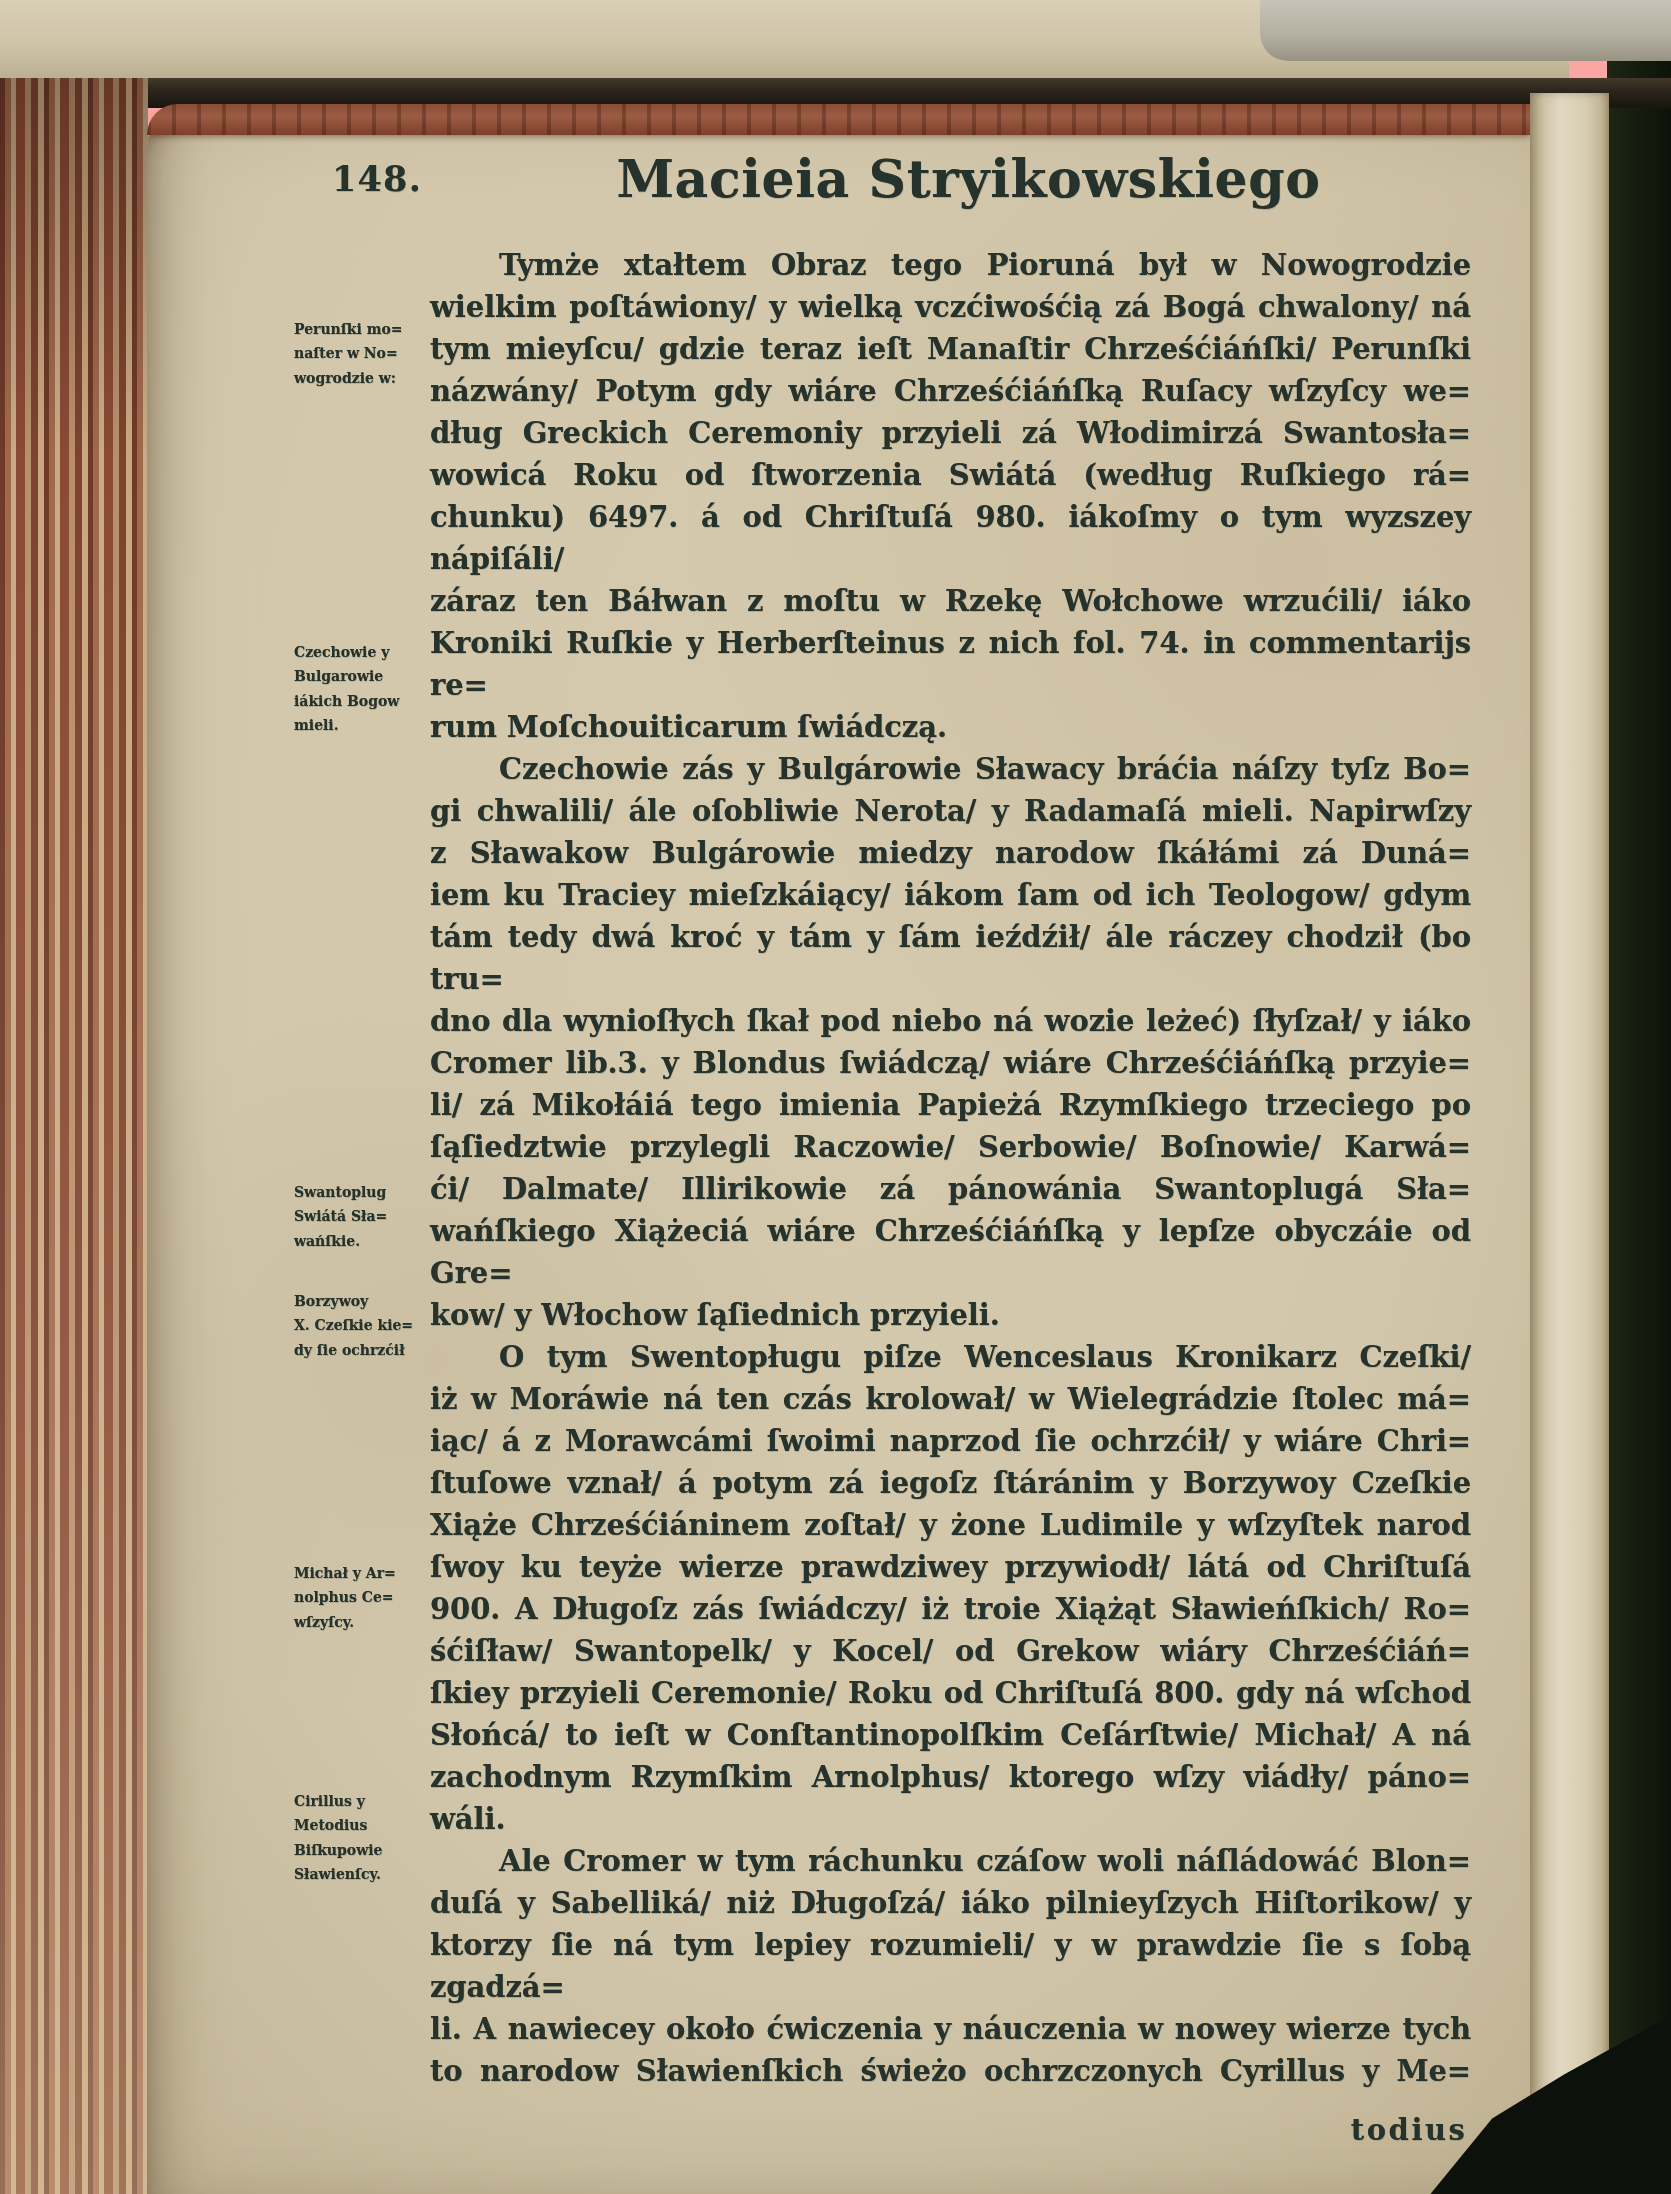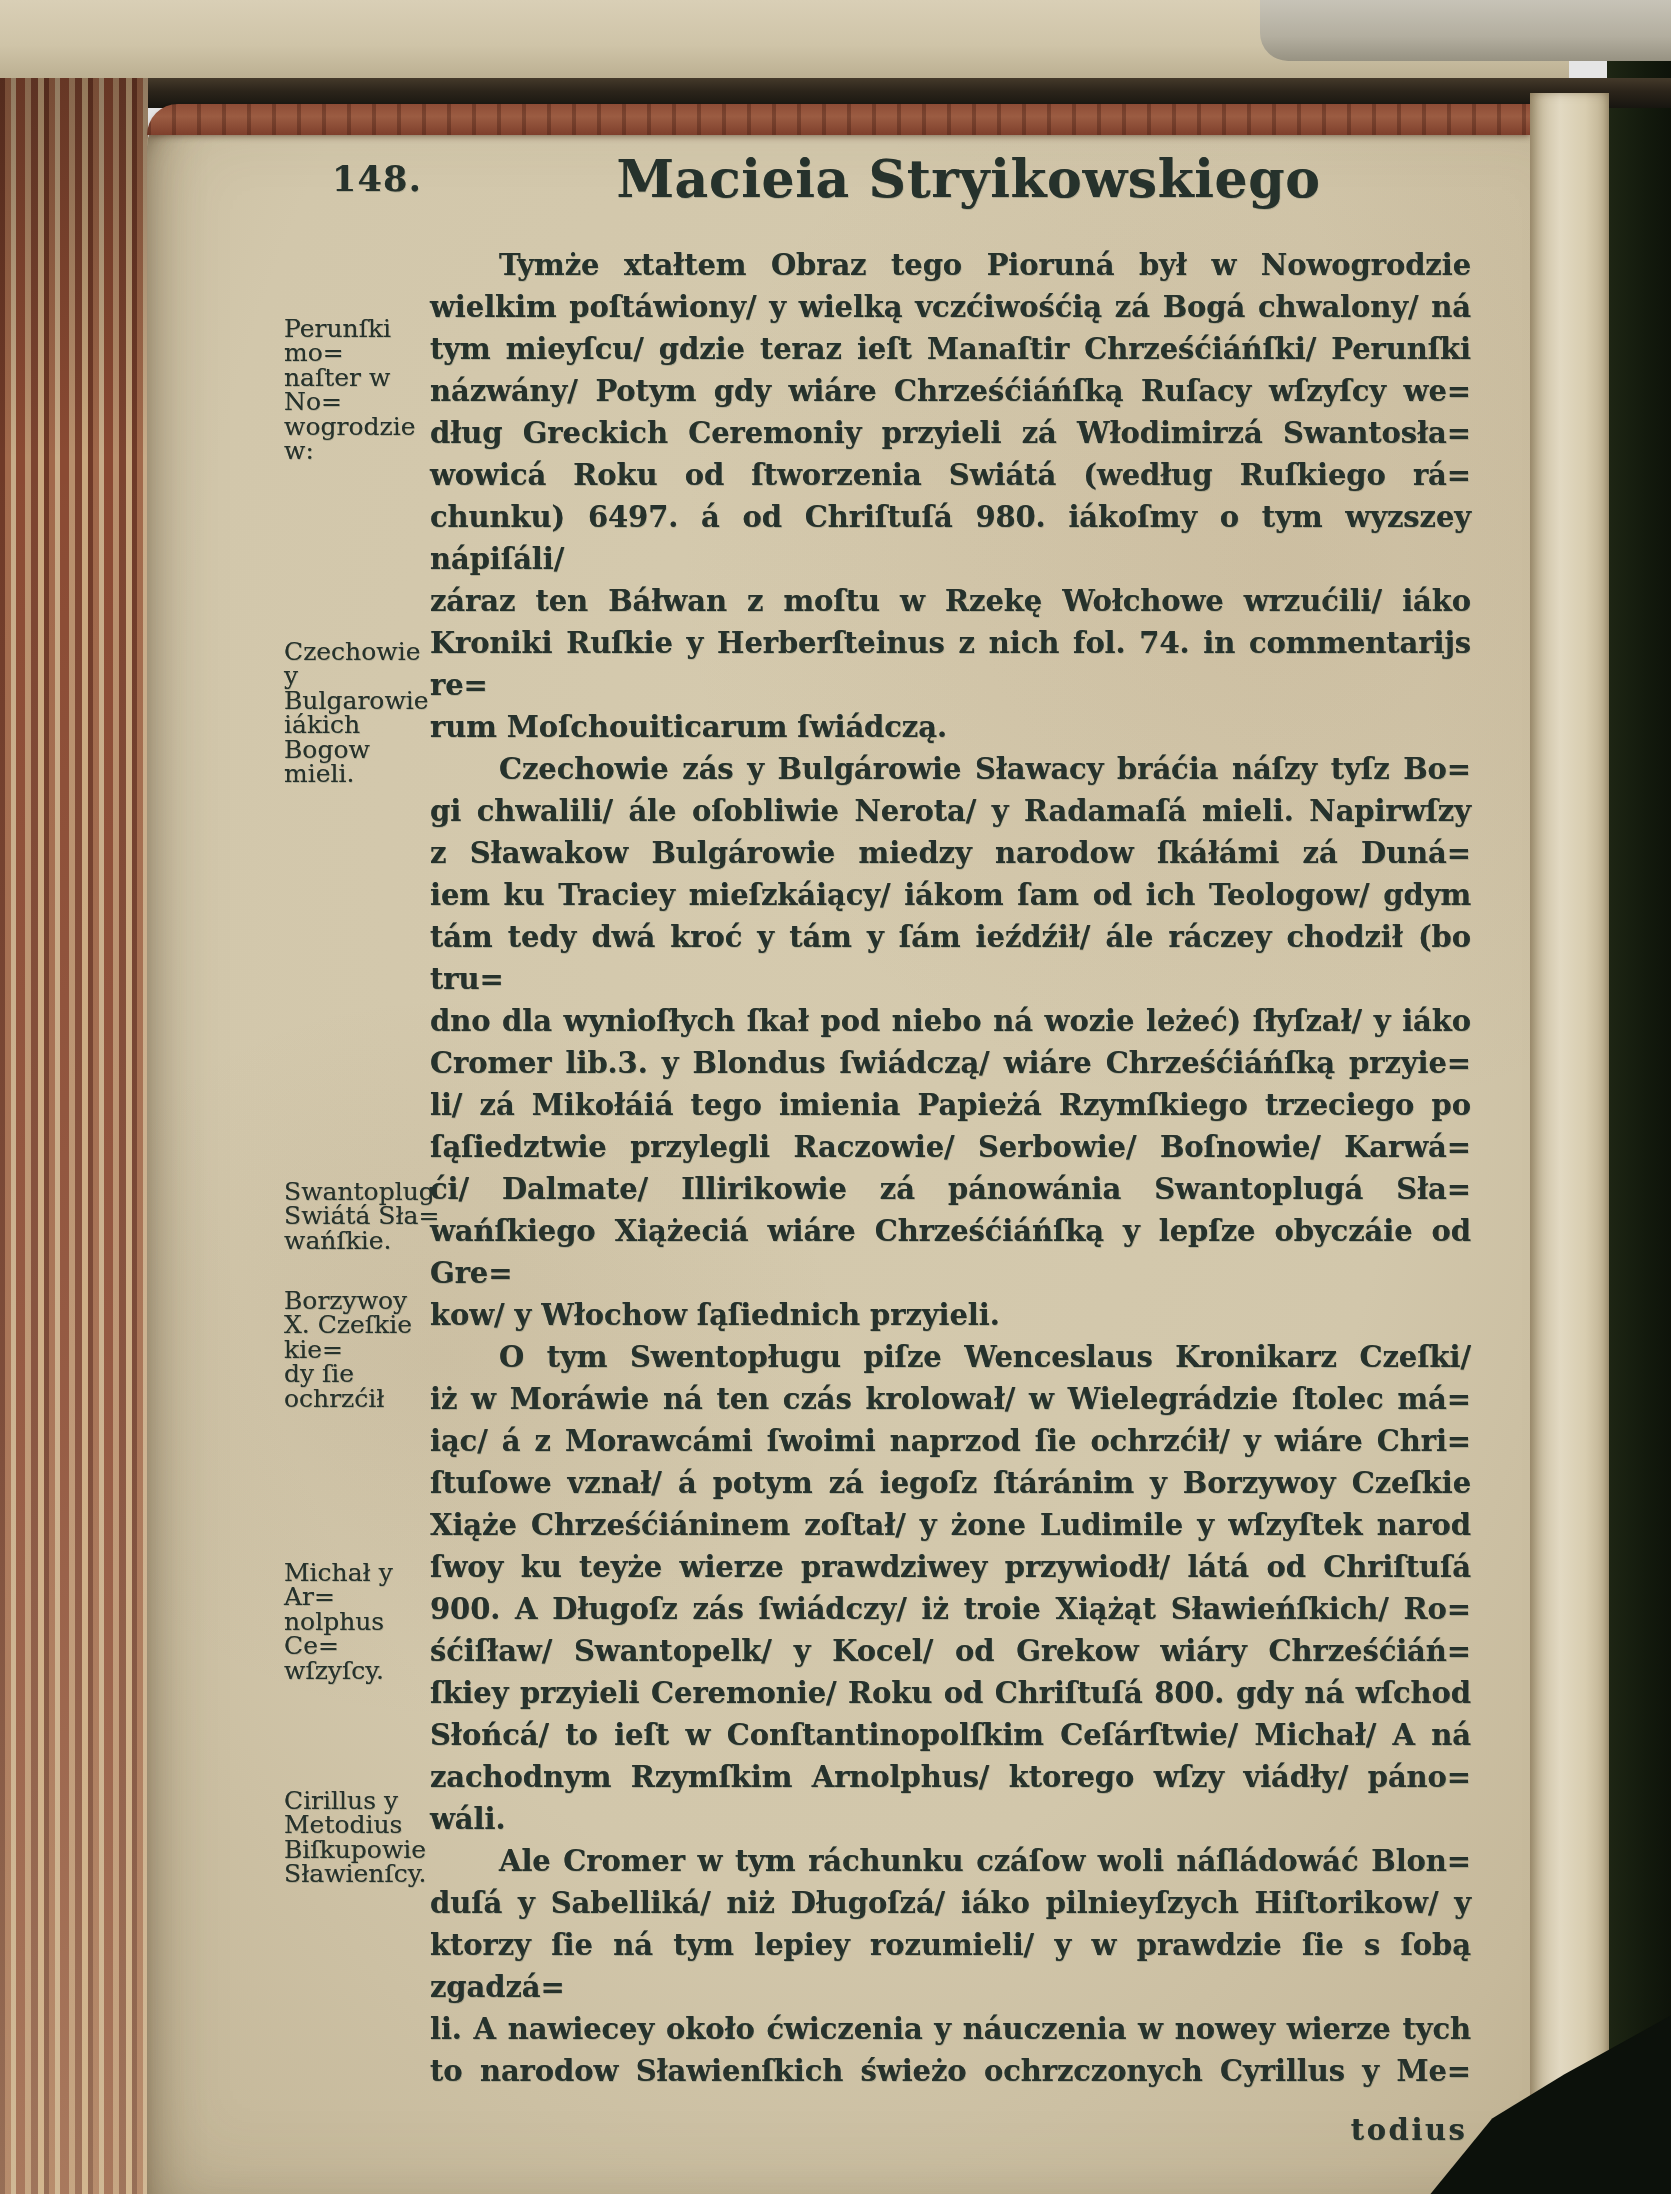--- a/index.html
+++ b/index.html
@@ -1,18 +1,18 @@
 <!DOCTYPE html>
 <html style="font-size:10px"><head>
 <meta charset="utf-8">
 <style>
   html,body{margin:0;padding:0;background:#0e120c;}
   .scene{
     position:relative;width:1672px;height:2194px;overflow:hidden;
-    background:#e5e5e5;font-family:"DejaVu Serif", serif;
+    background:#fca5a5;font-family:"DejaVu Serif", serif;
   }
   
   .top-page-strip{
     position:absolute;left:0;top:0;width:1569px;height:82px;
     background:linear-gradient(180deg,#d9cfb6 0%,#cfc4a8 55%,#b9ad8f 100%);
   }
   
   .binding-cloth{
     position:absolute;left:1260px;top:0;width:411px;height:61px;
     background:linear-gradient(180deg,#c7c3b7 0%,#b3ae9f 60%,#979282 100%);
@@ -79,22 +79,22 @@
   .paragraph{margin:0;}
   .tline{text-align:justify;text-align-last:justify;}
   .paragraph .tline:last-child{text-align-last:left;}
   .paragraph.justify-last .tline:last-child{text-align-last:justify;}
   .paragraph .tline:first-child{text-indent:69px;}
   .catchword{
     margin-top:17.3px;text-align:right;font-size:29px;font-weight:700;
     letter-spacing:2.5px;padding-right:3.7px;
   }
   .margin-note{
-    position:absolute;left:137px;width:156px;
-    font-size:25px;font-weight:400;line-height:24.4px;
+    position:absolute;left:147px;width:156px;
+    font-size:14px;font-weight:700;line-height:24.4px;
   }
   .margin-note .tline{text-align:left;text-align-last:left;text-indent:0!important;}
   
   .fore-edge-right{
     position:absolute;left:1530px;top:93px;width:79px;height:2102px;
     background:linear-gradient(90deg,#c2b596 0%,#e2d9c2 38%,#d8cdb0 70%,#baac8c 100%);
     box-shadow:inset 8.6px 0 12.4px -5px rgba(80,60,30,.5), inset -5px 0 8.6px -3.7px rgba(60,45,20,.4);
   }
   
   .right-dark-strip{

